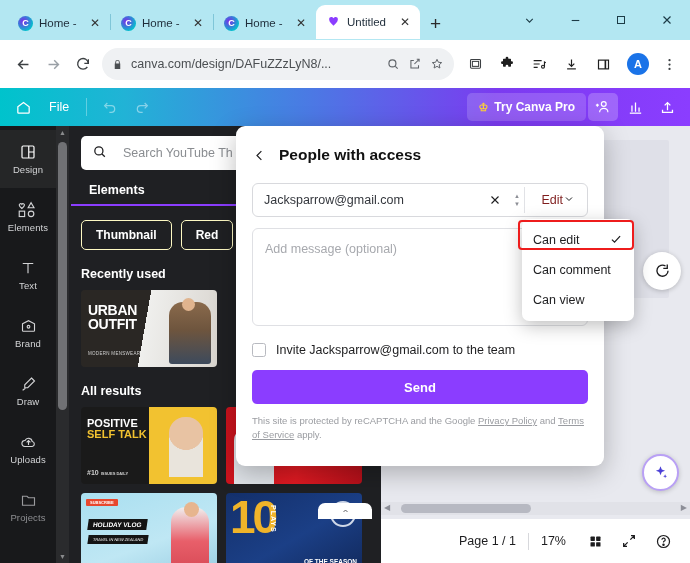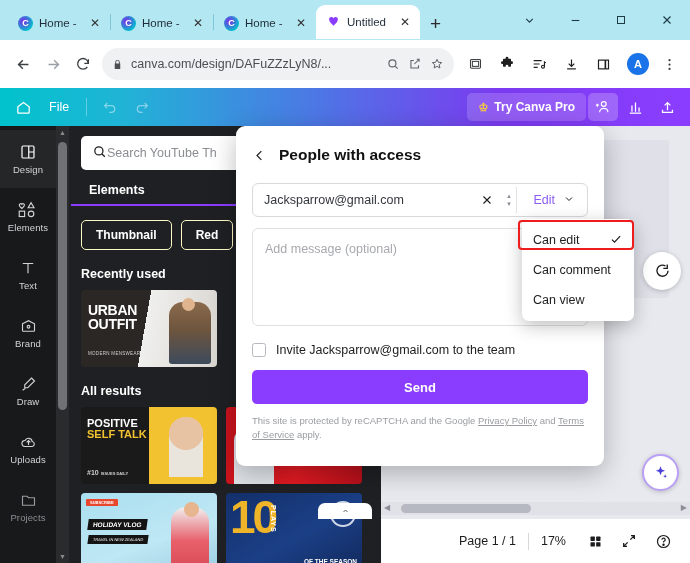--- a/index.html
+++ b/index.html
@@ -83,21 +83,21 @@
 
   .vscroll { position:absolute; top:38px; left:56px; width:13px; height:437px; background:#2a2b2d; }
   .vscroll .arrow { width:13px; height:13px; display:flex; align-items:center; justify-content:center; color:#8a8b8d; font-size:7px; }
   .vscroll .arrow.bot { position:absolute; bottom:0; }
   .vscroll .thumb { position:absolute; top:16px; left:2px; width:9px; height:268px; background:#707174; border-radius:5px; }
 
   .panel {
     position:absolute; top:38px; left:69px; width:312px; height:437px; background:#1f2023;
     overflow:hidden; padding:10px 12px 0 12px;
   }
-  .searchbox { height:34px; background:#fff; border-radius:5px; display:flex; align-items:center; gap:0; padding:0 11px; }
+  .searchbox { height:34px; background:#fff; border-radius:5px; display:flex; align-items:center; gap:16px; padding:0 11px; }
   .searchbox .ph { font-size:12.5px; color:#8a8d91; }
   .panel-tabs { margin-top:13px; display:flex; }
   .ptab { font-size:12.5px; font-weight:bold; color:#fff; padding:0 8px 9px 8px; position:relative; cursor:pointer; }
   .ptab.active:after { content:""; position:absolute; left:-10px; right:-110px; bottom:0; height:2.5px; background:#8b3dff; }
   .chips { display:flex; gap:9px; margin-top:14px; }
   .chip { height:30px; padding:0 14px; border:1px solid #fef9c3; border-radius:5px; color:#fff;
           font-size:12px; font-weight:bold; display:flex; align-items:center; cursor:pointer; }
   .sect-title { color:#fff; font-size:12.5px; font-weight:bold; margin:17px 0 9px 0; }
   .grid2 { display:flex; gap:9px; flex-wrap:wrap; }
   .card { width:136px; height:77px; border-radius:4px; overflow:hidden; position:relative; }
@@ -175,21 +175,21 @@
   .modal-title { font-size:15.5px; font-weight:bold; color:#111; }
 
   .email-row {
     margin-top:13px; height:34px; border:1px solid #d8d9dd; border-radius:6px;
     display:flex; align-items:center; padding:0 8px 0 11px; gap:6px;
   }
   .email-val { flex:1; font-size:12.5px; color:#34373d; }
   .x-clear { width:22px; height:22px; display:flex; align-items:center; justify-content:center; color:#1d1d1f; cursor:pointer; }
   .spin { display:flex; flex-direction:column; align-items:center; justify-content:center; gap:2px;
           width:13px; height:26px; color:#8c8e95; font-size:6px; border-right:1px solid #e1e2e6; padding-right:3px; }
-  .perm-sel { display:flex; align-items:center; gap:8px; padding:0 4px 0 10px; font-size:12.5px; color:#8b5cf6; cursor:pointer; }
+  .perm-sel { display:flex; align-items:center; padding:0 4px 0 10px; font-size:12.5px; color:#7f1d1d; cursor:pointer; }
 
   .msgbox { margin-top:11px; height:98px; border:1px solid #dfe0e4; border-radius:6px; padding:10px 12px; }
   .msgbox .ph { font-size:12.5px; color:#a7a9ae; }
 
   .invite-row { margin-top:17px; display:flex; align-items:center; gap:10px; }
   .cbox { width:14px; height:14px; border:1.5px solid #b8bac0; border-radius:2.5px; cursor:pointer; }
   .invite-lbl { font-size:12.5px; color:#1d1d1f; }
 
   .send-btn { margin-top:13px; height:34px; background:#8b3dff; border-radius:5px; color:#fff;
               font-size:13px; font-weight:bold; display:flex; align-items:center; justify-content:center; cursor:pointer; }

